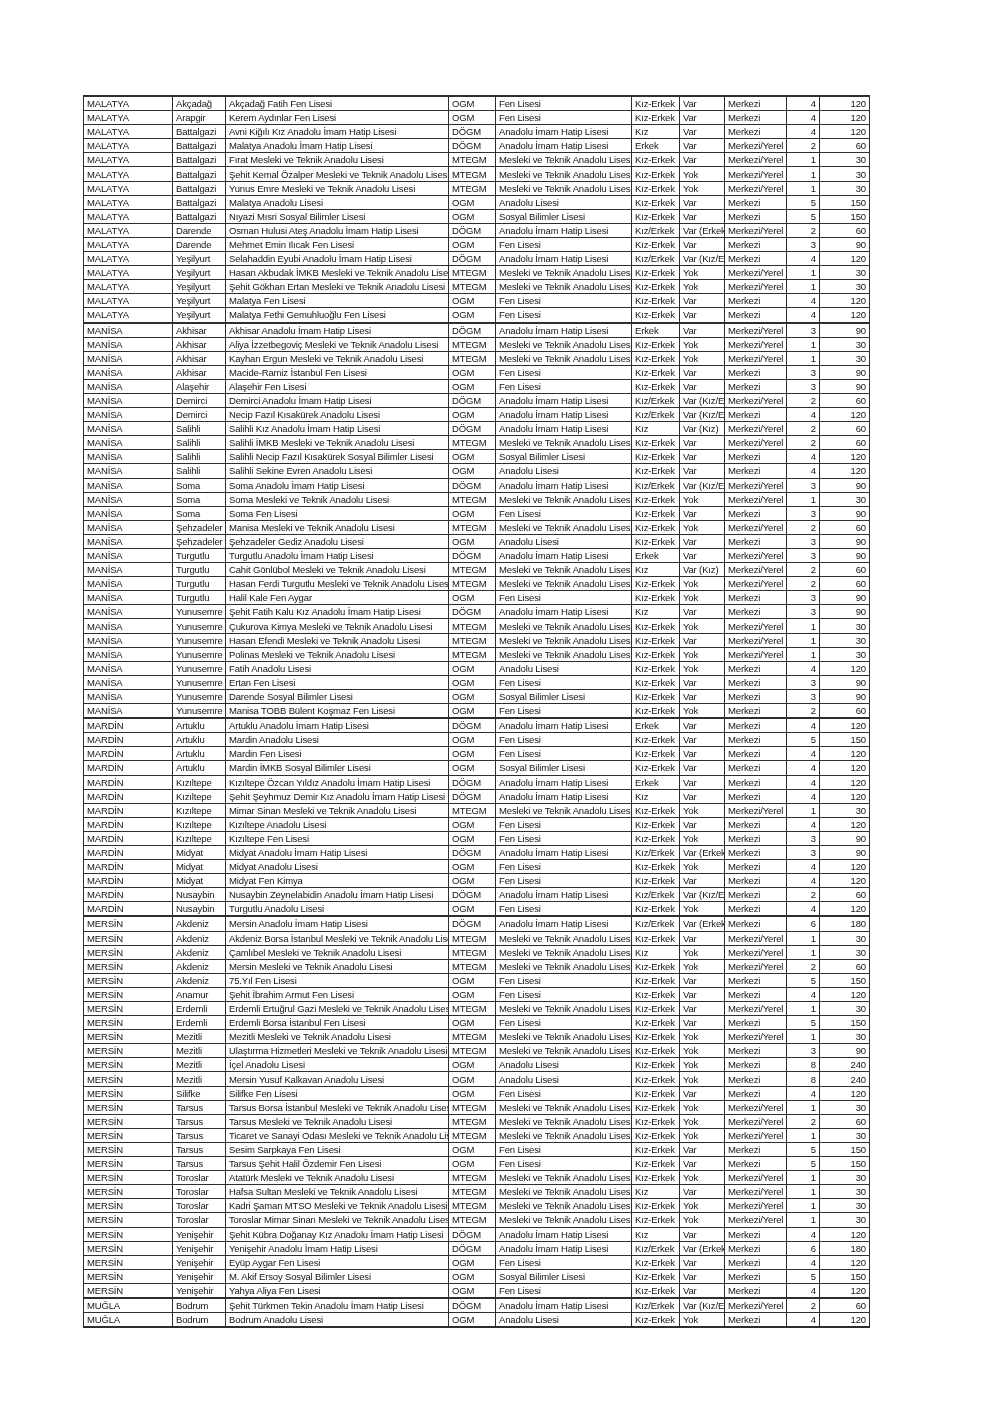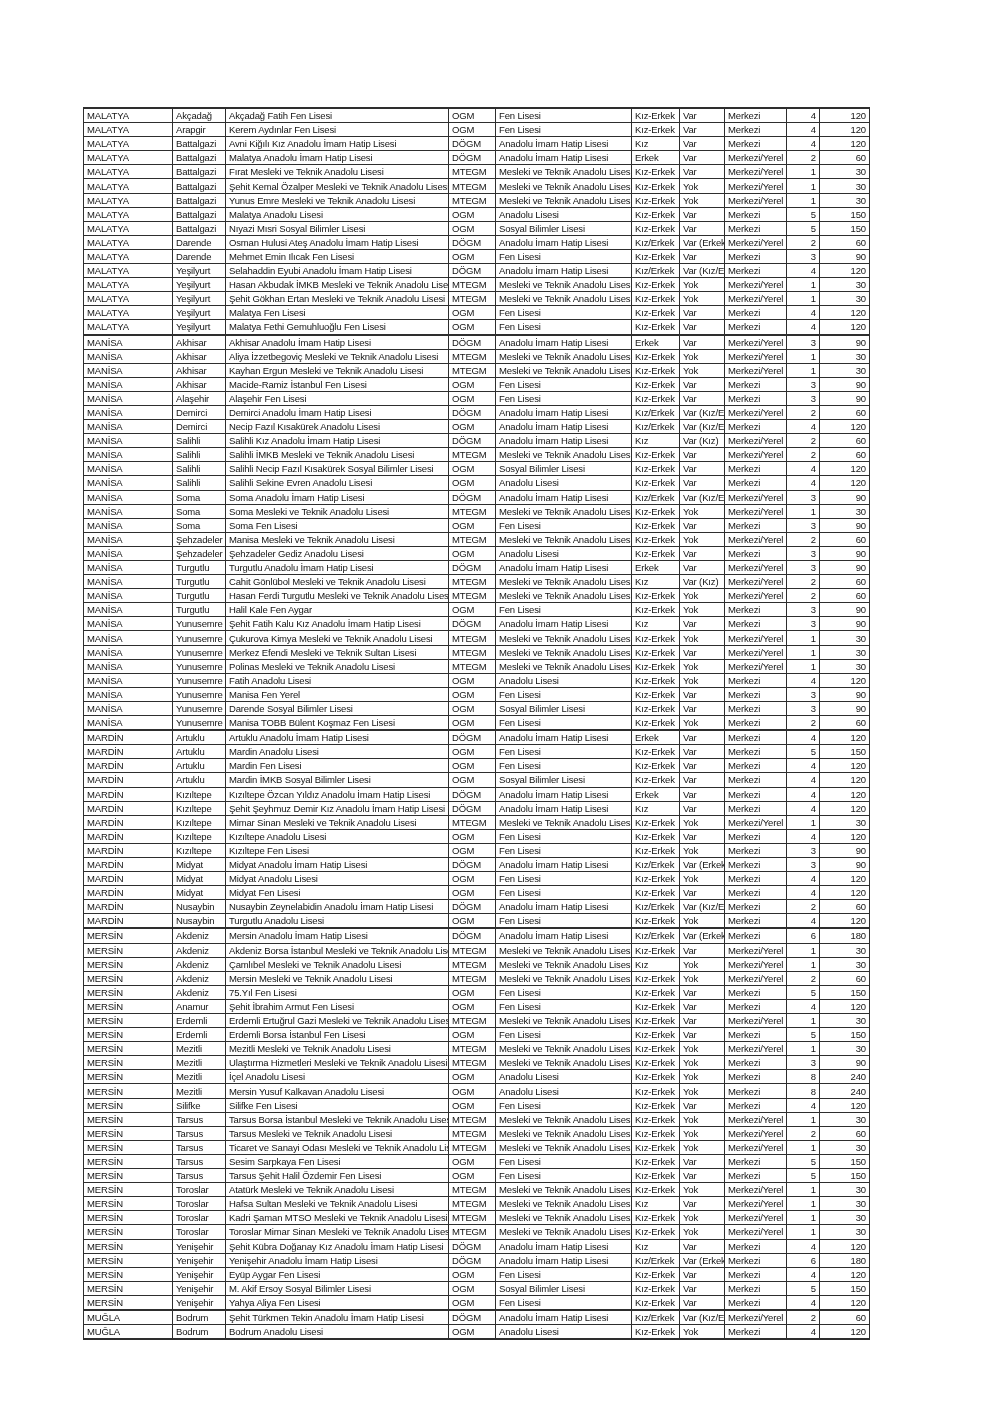--- a/index.html
+++ b/index.html
@@ -4,21 +4,21 @@
 <style>
   html, body { margin: 0; padding: 0; }
   body {
     width: 1000px; height: 1415px;
     background: #ffffff;
     position: relative;
     font-family: "Liberation Sans", sans-serif;
   }
   .table-wrap {
     position: absolute;
-    left: 83px; top: 107px;
+    left: 83px; top: 95px;
   }
   table.school-table {
     border-collapse: collapse;
     table-layout: fixed;
     width: 786px;
   }
   table.school-table td {
     border: 1px solid #2e2e2e;
     height: 13.1px;
     padding: 0 2px 0 3px;
@@ -504,21 +504,21 @@
           <td>Mesleki ve Teknik Anadolu Lisesi</td>
           <td>Kız-Erkek</td>
           <td>Yok</td>
           <td>Merkezi/Yerel</td>
           <td class="num">1</td>
           <td class="num">30</td>
         </tr>
         <tr>
           <td>MANİSA</td>
           <td>Yunusemre</td>
-          <td>Merkez Efendi Mesleki ve Teknik Sultan Lisesi</td>
+          <td>Hasan Efendi Mesleki ve Teknik Anadolu Lisesi</td>
           <td>MTEGM</td>
           <td>Mesleki ve Teknik Anadolu Lisesi</td>
           <td>Kız-Erkek</td>
           <td>Var</td>
           <td>Merkezi/Yerel</td>
           <td class="num">1</td>
           <td class="num">30</td>
         </tr>
         <tr>
           <td>MANİSA</td>
@@ -540,21 +540,21 @@
           <td>Anadolu Lisesi</td>
           <td>Kız-Erkek</td>
           <td>Yok</td>
           <td>Merkezi</td>
           <td class="num">4</td>
           <td class="num">120</td>
         </tr>
         <tr>
           <td>MANİSA</td>
           <td>Yunusemre</td>
-          <td>Manisa Fen Yerel</td>
+          <td>Ertan Fen Lisesi</td>
           <td>OGM</td>
           <td>Fen Lisesi</td>
           <td>Kız-Erkek</td>
           <td>Var</td>
           <td>Merkezi</td>
           <td class="num">3</td>
           <td class="num">90</td>
         </tr>
         <tr>
           <td>MANİSA</td>
@@ -708,21 +708,21 @@
           <td>Fen Lisesi</td>
           <td>Kız-Erkek</td>
           <td>Yok</td>
           <td>Merkezi</td>
           <td class="num">4</td>
           <td class="num">120</td>
         </tr>
         <tr>
           <td>MARDİN</td>
           <td>Midyat</td>
-          <td>Midyat Fen Lisesi</td>
+          <td>Midyat Fen Kimya</td>
           <td>OGM</td>
           <td>Fen Lisesi</td>
           <td>Kız-Erkek</td>
           <td>Var</td>
           <td>Merkezi</td>
           <td class="num">4</td>
           <td class="num">120</td>
         </tr>
         <tr>
           <td>MARDİN</td>

